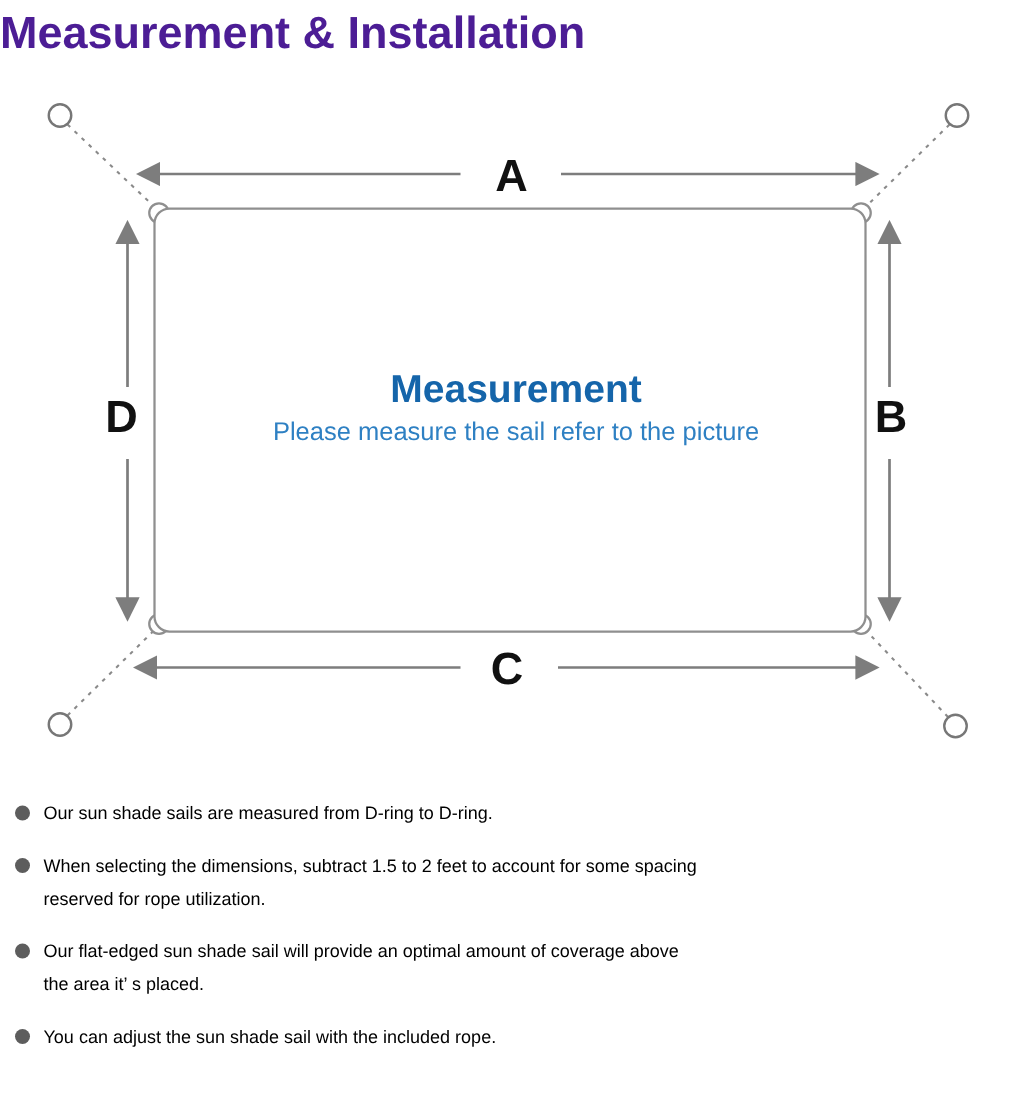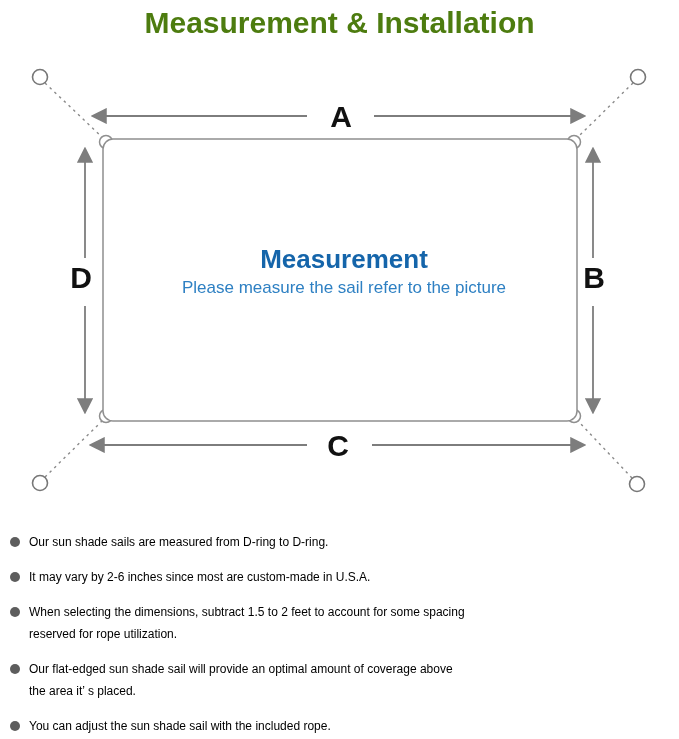--- a/index.html
+++ b/index.html
@@ -8,25 +8,25 @@
     position: relative;
     width: 679px;
     height: 739px;
     background: #ffffff;
     overflow: hidden;
     font-family: "Liberation Sans", "DejaVu Sans", sans-serif;
   }
   .page-title {
     padding-top: 6px;
     height: 45px;
-    text-align: center;
+    text-align: left;
     font-size: 30px;
     line-height: 33px;
     font-weight: bold;
-    color: #4d7c0f;
+    color: #4c1d95;
     letter-spacing: 0px;
   }
   .diagram-svg {
     display: block;
     width: 679px;
     height: 480px;
   }
   .dim-label {
     font-family: "Liberation Sans", "DejaVu Sans", sans-serif;
     font-size: 30px;
@@ -134,24 +134,20 @@
     <text x="344" y="293" class="center-subtitle">Please measure the sail refer to the picture</text>
   </svg>
 
   <ul class="notes">
     <li class="note-item">
       <span class="note-bullet"></span>
       <span class="note-text">Our sun shade sails are measured from D-ring to D-ring.</span>
     </li>
     <li class="note-item">
       <span class="note-bullet"></span>
-      <span class="note-text">It may vary by 2-6 inches since most are custom-made in U.S.A.</span>
-    </li>
-    <li class="note-item">
-      <span class="note-bullet"></span>
       <span class="note-text">When selecting the dimensions, subtract 1.5 to 2 feet to account for some spacing
 reserved for rope utilization.</span>
     </li>
     <li class="note-item">
       <span class="note-bullet"></span>
       <span class="note-text">Our flat-edged sun shade sail will provide an optimal amount of coverage above
 the area it’ s placed.</span>
     </li>
     <li class="note-item">
       <span class="note-bullet"></span>

